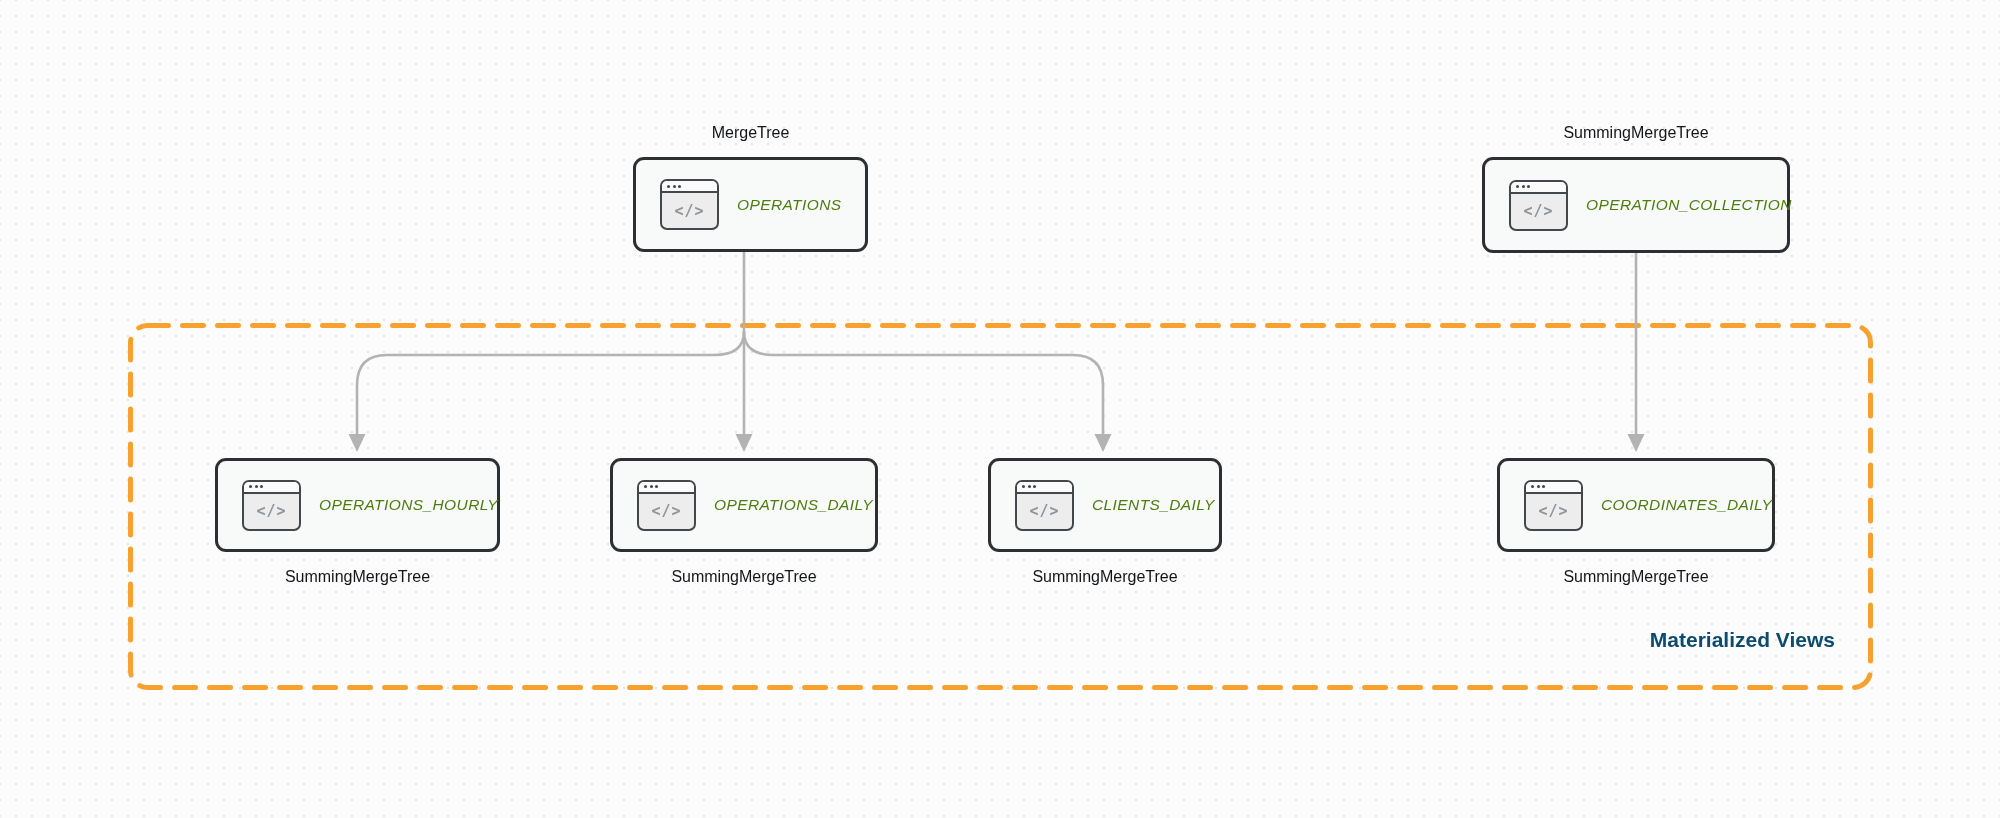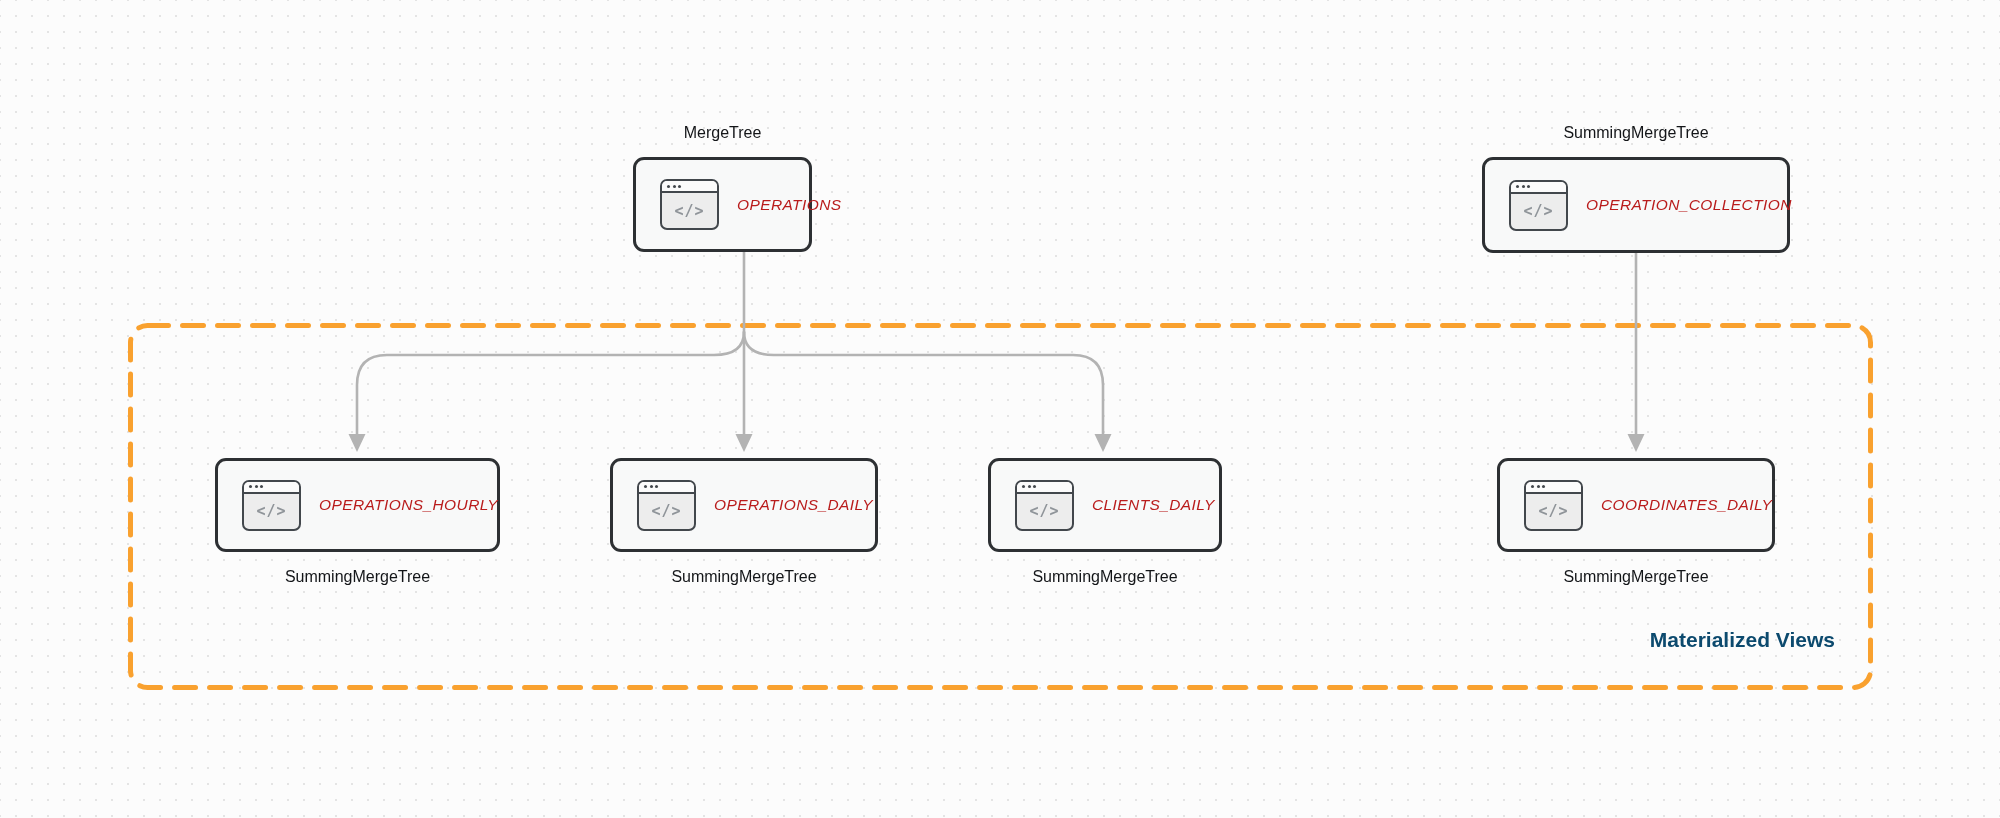--- a/index.html
+++ b/index.html
@@ -51,21 +51,21 @@
     color: #131518;
     white-space: nowrap;
   }
   .engine-top    { top: -33px; }
   .engine-bottom { bottom: -34px; }
 
   .node-name {
     font-style: italic;
     font-size: 15.5px;
     letter-spacing: 0.4px;
-    color: #b91c1c;
+    color: #4d7c0f;
     white-space: nowrap;
   }
 
   
   .code-icon {
     flex: 0 0 auto;
     width: 59px;
     height: 51px;
     border: 2.5px solid #42474c;
     border-radius: 7px;
@@ -92,21 +92,21 @@
     align-items: center;
     justify-content: center;
     font-family: "DejaVu Sans Mono", monospace;
     font-size: 15px;
     font-weight: bold;
     letter-spacing: 1px;
     color: #8f9499;
   }
 
   
-  #node-operations           { left: 633px;  top: 157px; width: 179px; height: 95px; border-radius: 8px; }
+  #node-operations           { left: 633px;  top: 157px; width: 235px; height: 95px; border-radius: 8px; }
   #node-operation-collection { left: 1482px; top: 157px; width: 308px; height: 96px; }
   #node-operations-hourly    { left: 215px;  top: 458px; width: 285px; height: 94px; }
   #node-operations-daily     { left: 610px;  top: 458px; width: 268px; height: 94px; }
   #node-clients-daily        { left: 988px;  top: 458px; width: 234px; height: 94px; }
   #node-coordinates-daily    { left: 1497px; top: 458px; width: 278px; height: 94px; }
 
   
   .group-caption {
     position: absolute;
     top: 628px;

